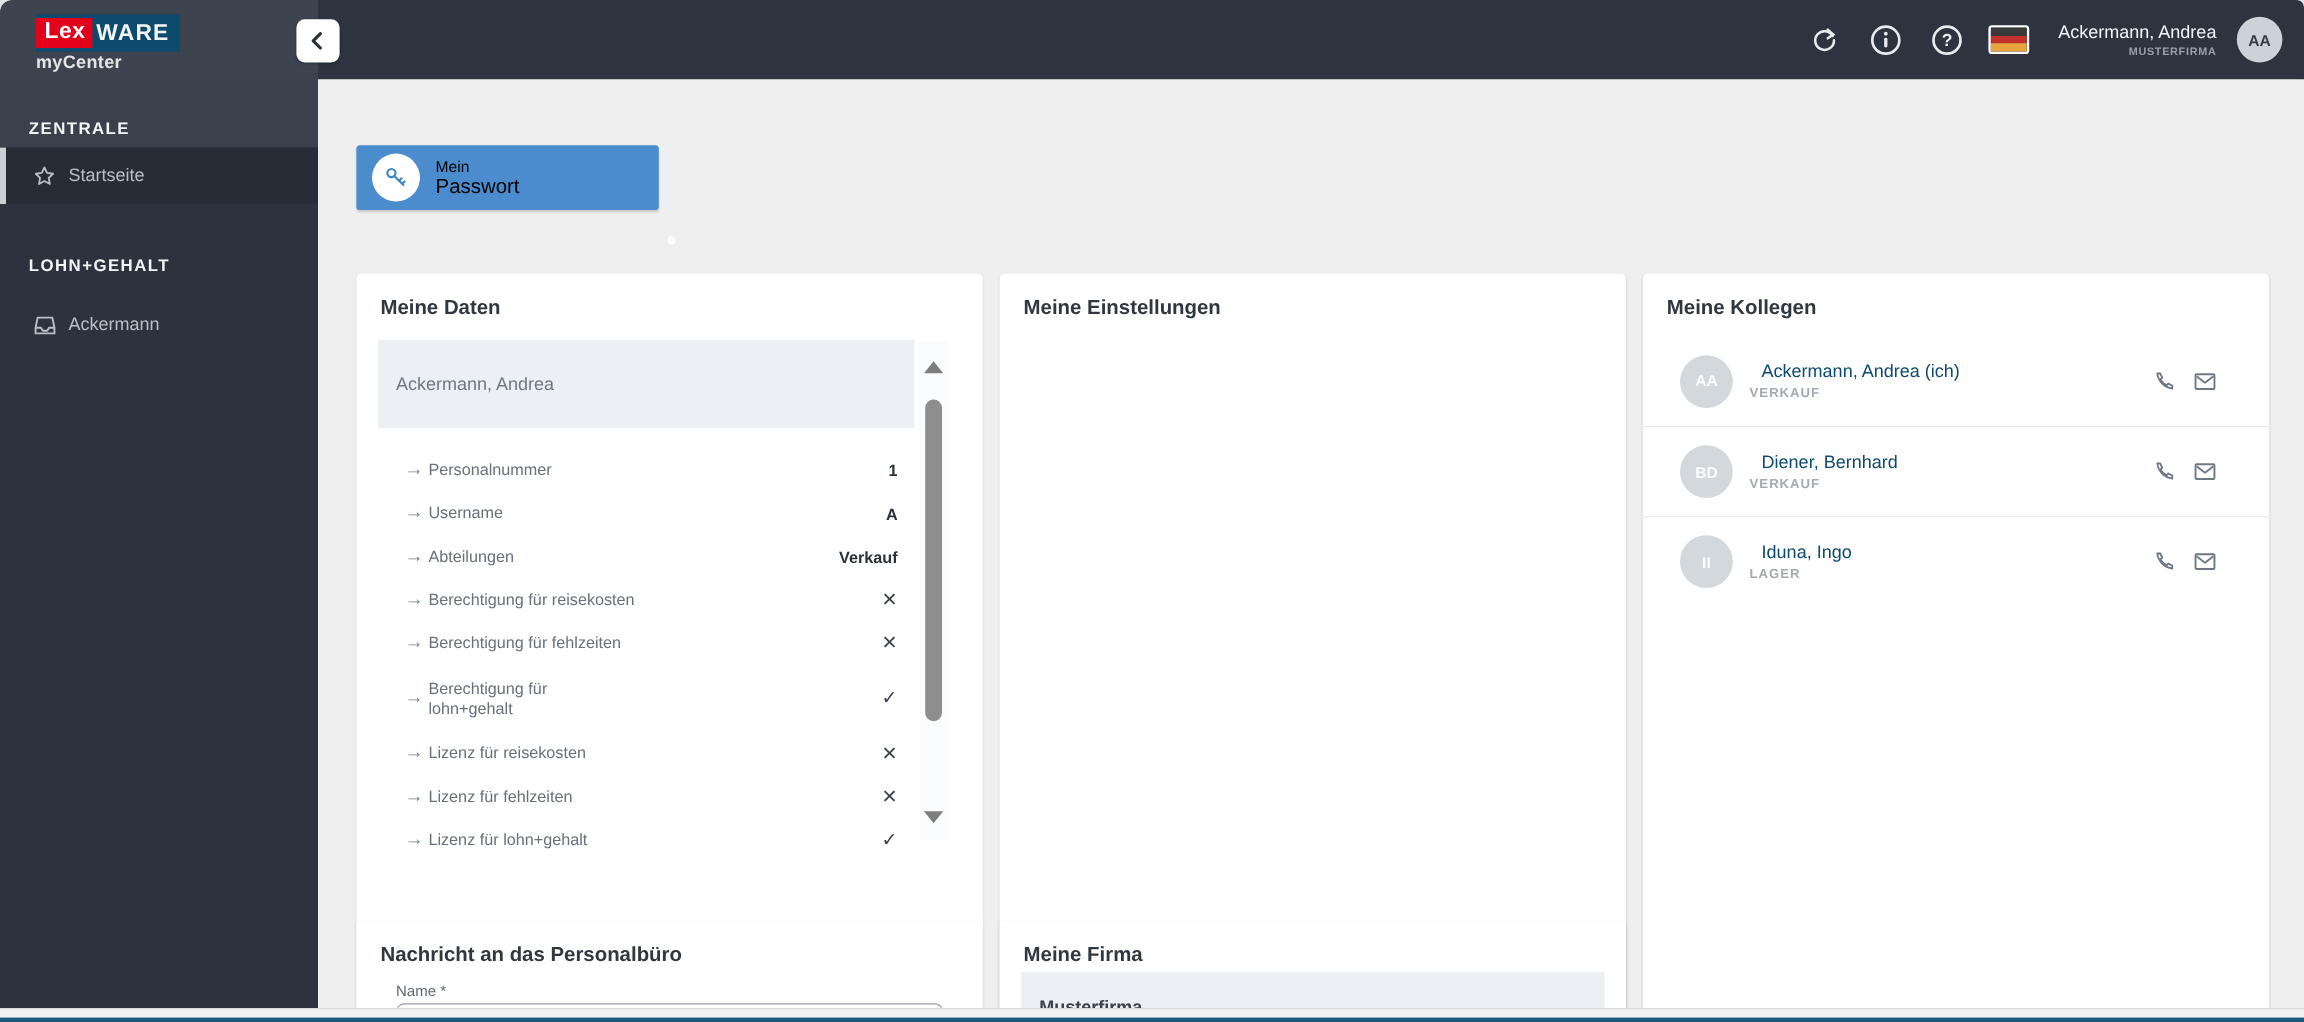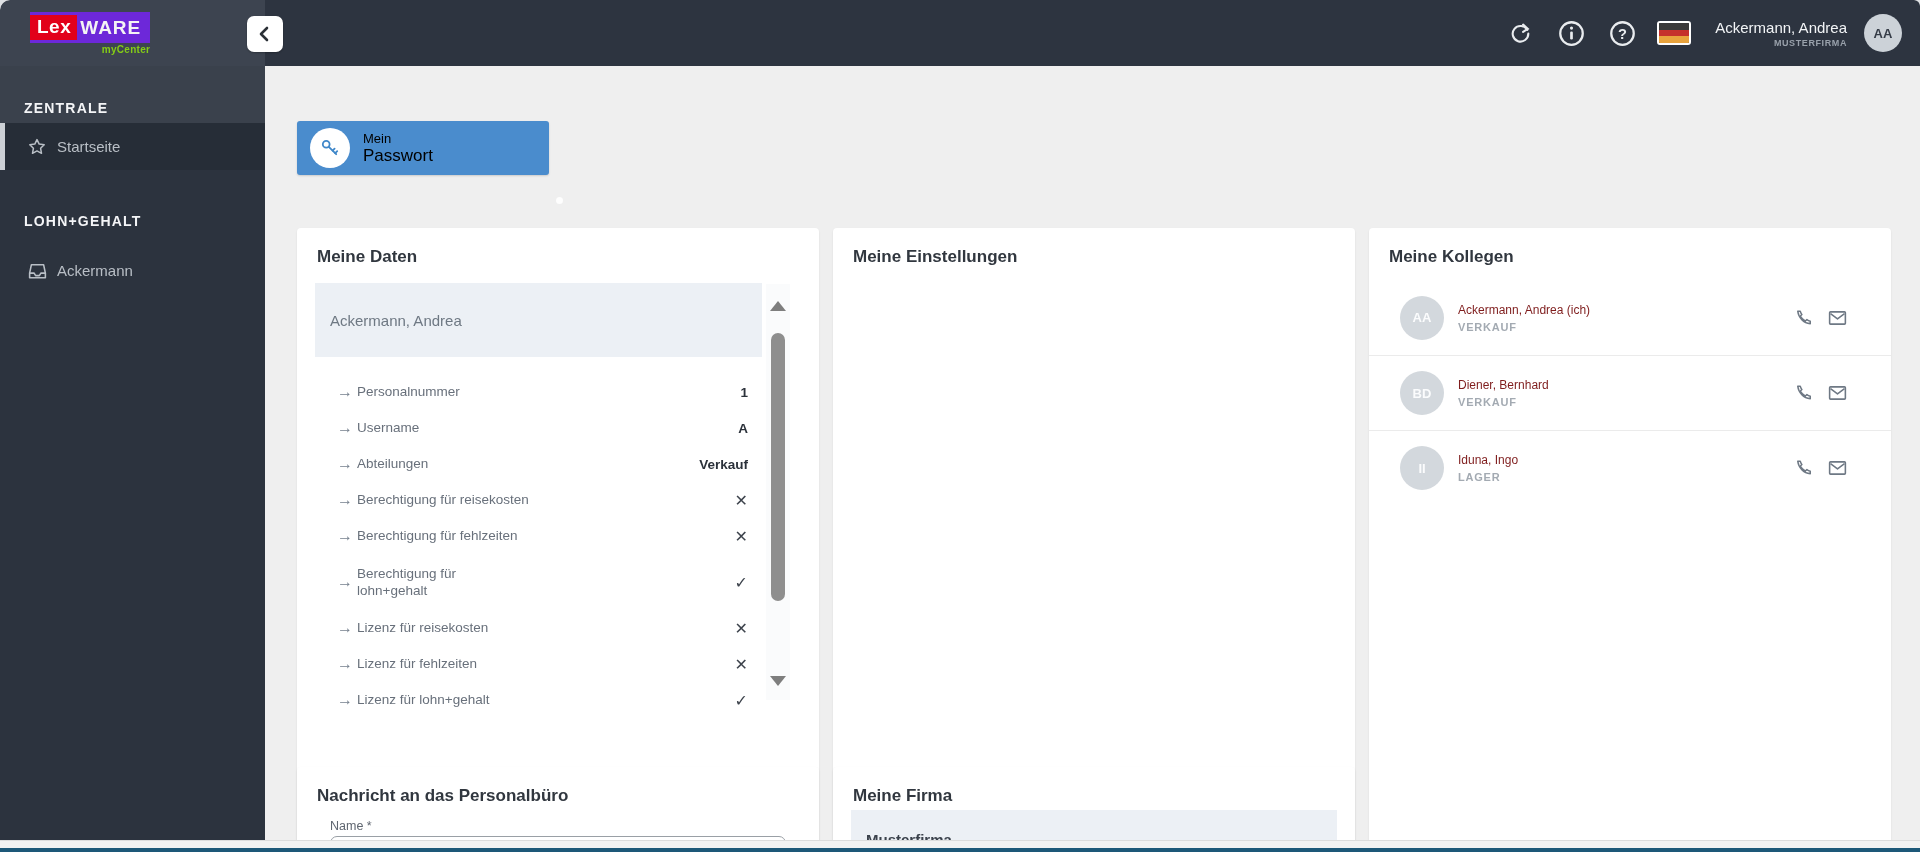--- a/index.html
+++ b/index.html
@@ -5,24 +5,24 @@
   * { margin:0; padding:0; box-sizing:border-box; }
   html,body { width:1920px; height:852px; background:#dfe1e4; font-family:"Liberation Sans", sans-serif; overflow:hidden; }
   .window { position:relative; width:1920px; height:852px; background:#efefef; overflow:hidden;
             border-radius:10px 6px 0 0; box-shadow:0 0 0 1px #aeb2b6 inset; }
 
   
   .header { position:absolute; left:0; top:0; width:1920px; height:66px; z-index:4; }
   .logo-area { position:absolute; left:0; top:0; width:265px; height:66px; background:#3d4450; border-radius:10px 0 0 0; }
   .topbar { position:absolute; left:265px; top:0; width:1655px; height:66px; background:#2d3440; border-radius:0 6px 0 0; }
   .logo { position:absolute; left:30px; top:12px; }
-  .logo-box { display:inline-flex; align-items:center; background:#6d28d9; padding:3px 9px 3px 0; }
+  .logo-box { display:inline-flex; align-items:center; background:#0c4a6e; padding:3px 9px 3px 0; }
   .logo-lex { background:#e2001a; color:#fff; font-weight:bold; font-size:19px; padding:1px 6px 2px 7px; letter-spacing:.5px; }
   .logo-ware { color:#f4f4f4; font-weight:bold; font-size:19px; letter-spacing:1px; margin-left:3px; }
-  .logo-sub { display:block; text-align:right; color:#84cc16; font-weight:bold; font-size:10px; margin-top:1px; letter-spacing:.3px; }
+  .logo-sub { display:block; color:#e5e5e5; font-weight:bold; font-size:15px; margin-top:1px; letter-spacing:.3px; }
   .back-btn { position:absolute; left:247px; top:16px; width:36px; height:36px; background:#ffffff; border:none;
               border-radius:7px; display:flex; align-items:center; justify-content:center; cursor:pointer;
               box-shadow:0 1px 2px rgba(0,0,0,.25); z-index:6; }
   .topbar-right { position:absolute; right:18px; top:0; height:66px; display:flex; align-items:center; }
   .tb-icon { width:27px; height:27px; display:flex; align-items:center; justify-content:center; cursor:pointer; }
   .tb-icon + .tb-icon { margin-left:24px; }
   .flag { width:34px; height:24px; border:2px solid #fff; border-radius:3px; overflow:hidden; display:flex; flex-direction:column; margin-left:21px; cursor:pointer; }
   .flag div { flex:1; }
   .flag .f1 { background:#3a3a3a; } .flag .f2 { background:#c5302c; } .flag .f3 { background:#e8a33d; }
   .tb-user { margin-left:24px; text-align:right; cursor:pointer; }
@@ -79,21 +79,21 @@
   .val-text { font-size:13.5px; font-weight:bold; color:#2b313a; }
   .val-mark { font-size:16px; color:#3d434c; }
 
   
   .mk-list { position:absolute; left:0; top:52px; width:522px; }
   .mk-row { position:relative; height:75px; display:flex; align-items:center; padding-left:31px; cursor:pointer; }
   .mk-row + .mk-row { border-top:1px solid #ebebeb; }
   .mk-avatar { width:44px; height:44px; border-radius:50%; background:#d3d8dd; color:#fbfcfd; font-weight:bold; font-size:13px;
                display:flex; align-items:center; justify-content:center; flex:none; }
   .mk-info { margin-left:14px; }
-  .mk-name { font-size:12px; color:#7f1d1d; }
+  .mk-name { font-size:15px; color:#0c4a6e;margin-left:10px; }
   .mk-dept { font-size:11px; font-weight:bold; color:#a3aab2; letter-spacing:.8px; margin-top:4px; }
   .mk-actions { position:absolute; right:43px; top:50%; transform:translateY(-50%); display:flex; gap:13px; }
   .mk-actions span { display:flex; cursor:pointer; }
 
   
   .nf-label { position:absolute; left:33px; top:52px; font-size:12.5px; color:#5f6670; }
   .nf-input { position:absolute; left:33px; top:69px; width:456px; height:30px; border:1px solid #9aa0a6; border-radius:7px; background:#fff; font-size:14px; padding:0 10px; color:#333; }
   .mf-box { position:absolute; left:18px; top:43px; width:486px; height:130px; background:#ecf0f5; }
   .mf-name { position:absolute; left:15px; top:21px; font-size:15px; font-weight:bold; color:#3b424c; }
 

